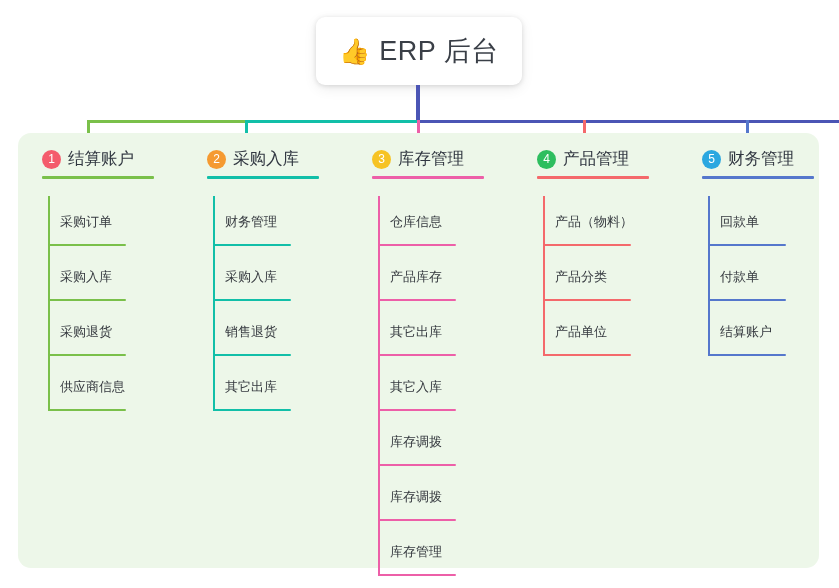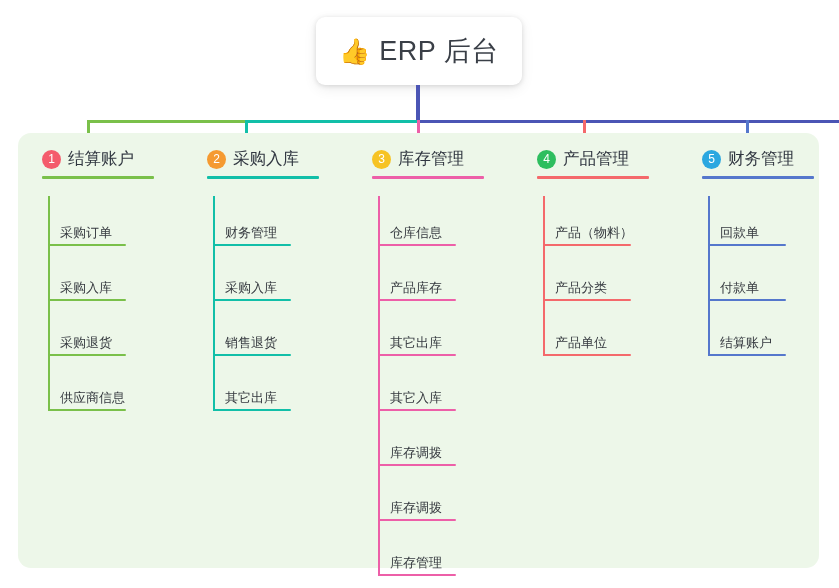--- a/index.html
+++ b/index.html
@@ -55,21 +55,21 @@
     flex: 0 0 auto;
   }
   .col-title { font-size: 16.5px; color: #303640; white-space: nowrap; }
   .col-rule { position: absolute; left: 4px; height: 3px; border-radius: 1px; }
 
   
   .leaves { position: relative; }
   .spine { position: absolute; left: 10px; top: 0; width: 2px; }
   .leaf { position: relative; height: 55px; }
   .leaf-text {
-    position: absolute; left: 22px; bottom: 9px;
+    position: absolute; left: 22px; bottom: 20px;
     font-size: 13px; color: #35393f; white-space: nowrap;
   }
   .leaf-rule { position: absolute; left: 10px; bottom: 5px; height: 2px; border-radius: 1px; }
 </style>
 </head>
 <body>
 
 <div id="stage">
 
   <div class="root-card">

